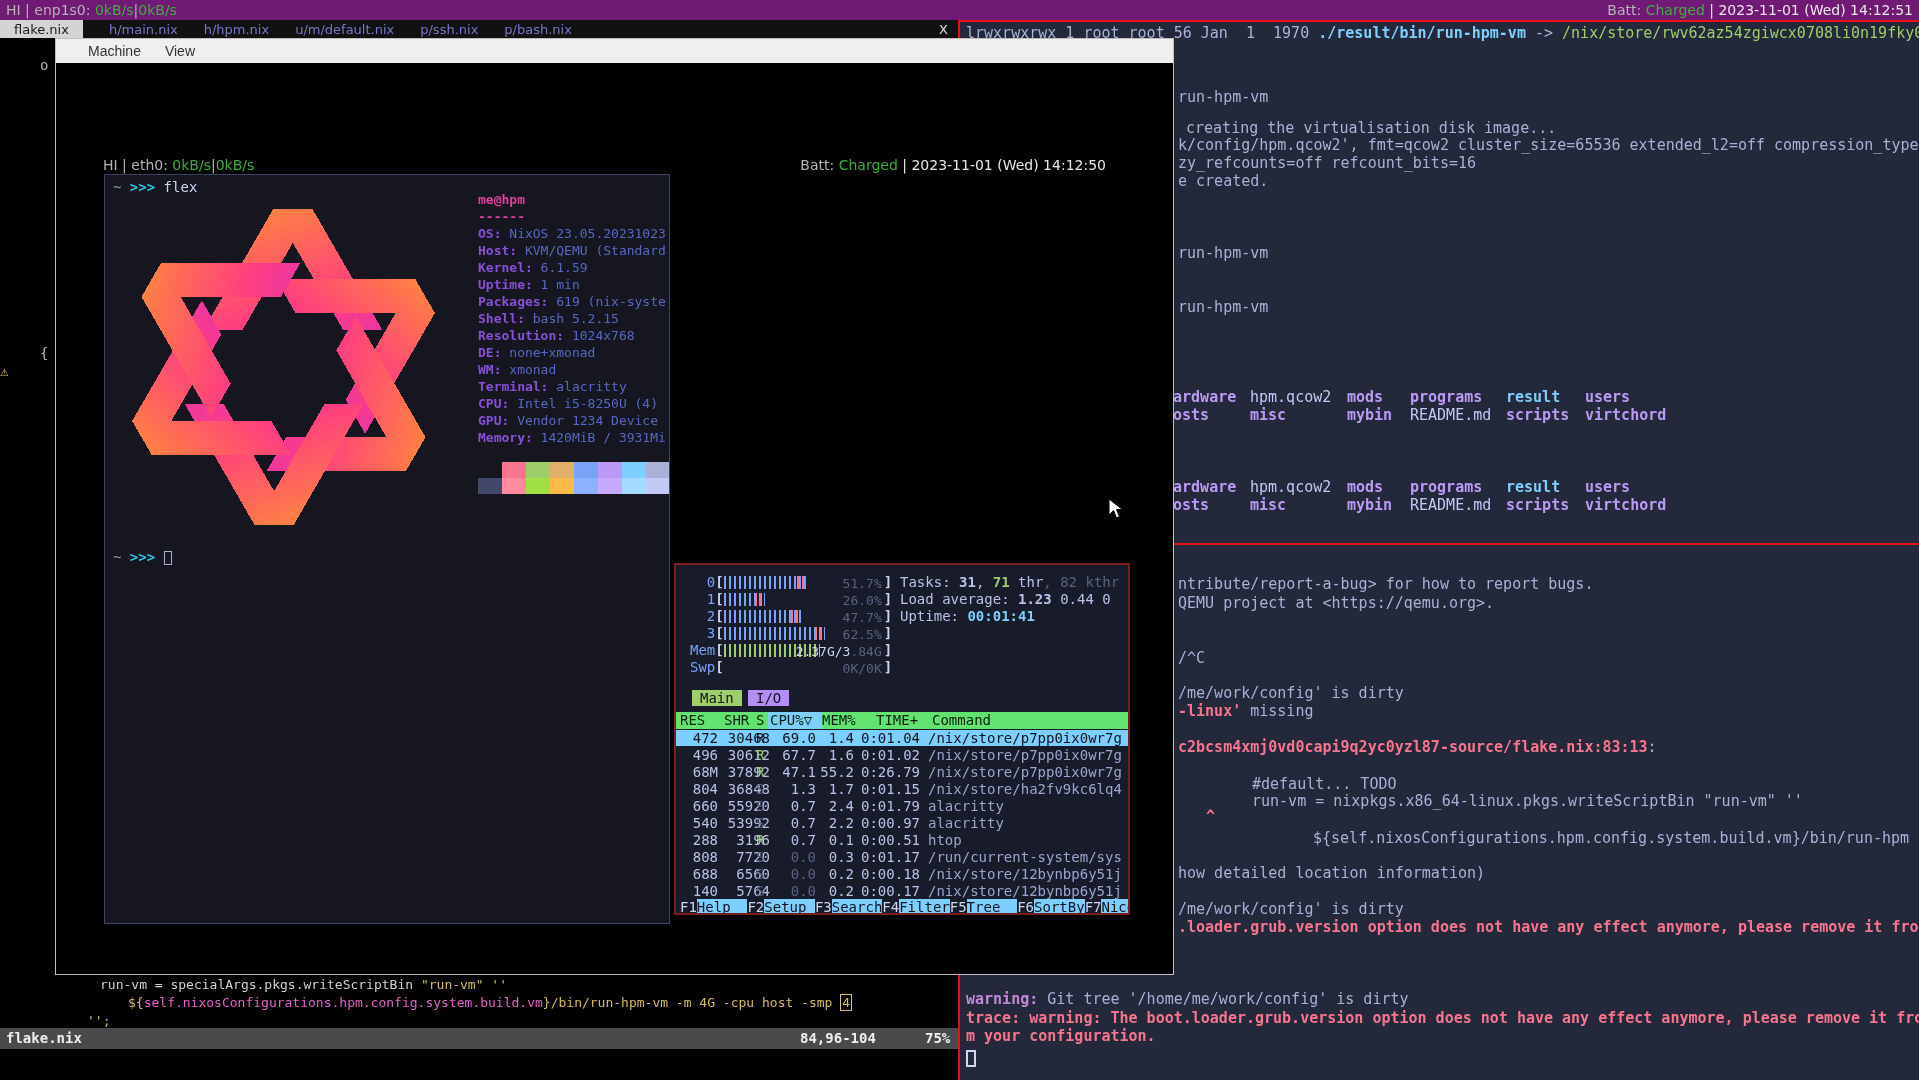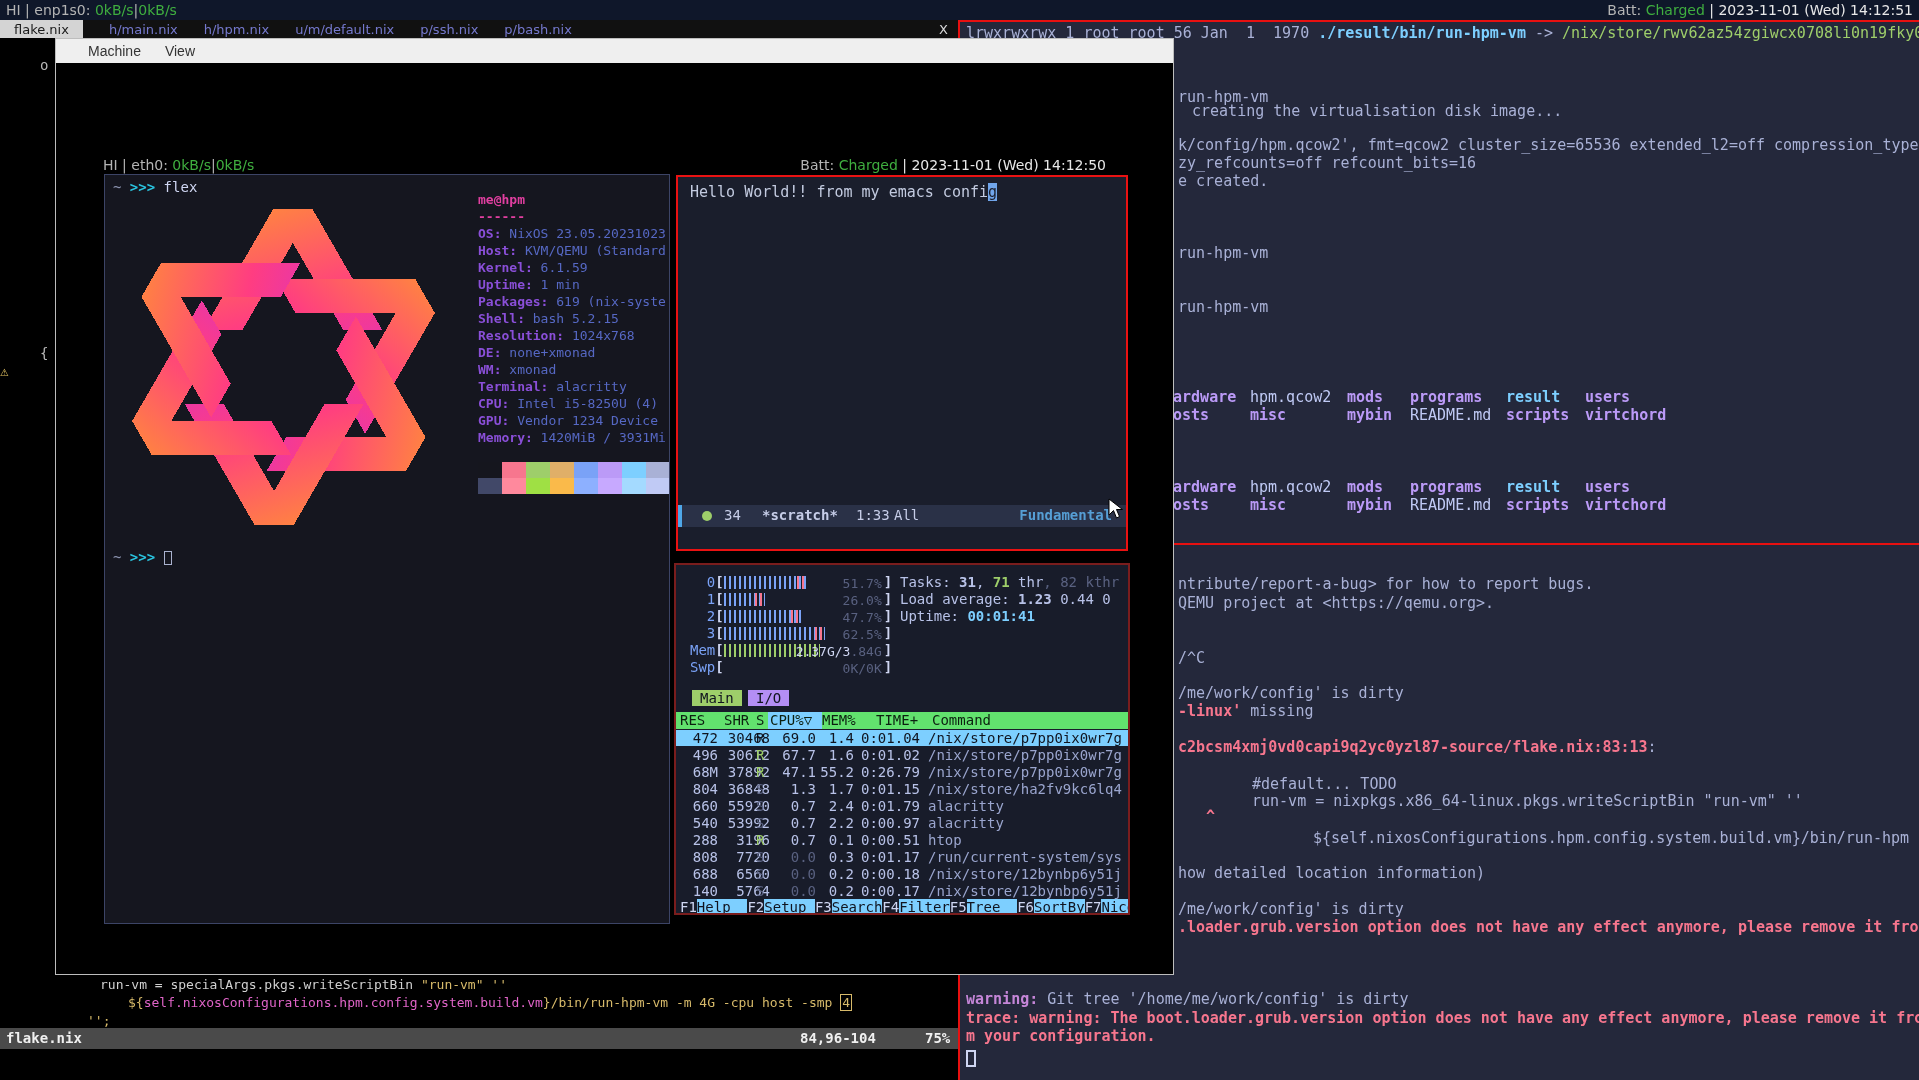--- a/index.html
+++ b/index.html
@@ -5,21 +5,21 @@
   * { margin:0; padding:0; box-sizing:border-box; }
   html,body { width:1919px; height:1080px; background:#000; overflow:hidden; }
   #root { position:relative; width:1919px; height:1080px; background:#000;
           font-family:"DejaVu Sans Mono", monospace; }
   .abs { position:absolute; }
   .pre { white-space:pre; }
   .mono { font-family:"DejaVu Sans Mono", monospace; }
   .sans { font-family:"DejaVu Sans", sans-serif; }
 
   
-  .host-bar { left:0; top:0; width:1919px; height:20px; background:#0f172a;
+  .host-bar { left:0; top:0; width:1919px; height:20px; background:#701a75;
               display:flex; justify-content:space-between; align-items:center;
               padding:0 6px; font-size:14px; color:#b4b4b4; }
   .green { color:#3fae3f; }
   .bar-date { color:#e8e8e8; }
 
   
   .tab-bar { left:0; top:20px; width:958px; height:18px; background:#111;
              display:flex; align-items:center; font-size:13px; color:#7579ce; }
   .tab-active { background:#d4d4d4; color:#1a1a1a; padding:0 14px; height:18px;
                 display:flex; align-items:center; }
@@ -157,21 +157,21 @@
     <div class="tab-close">X</div>
   </div>
 
   <div class="frag mono" style="left:40px; top:57px;">o</div>
   <div class="frag mono" style="left:40px; top:345px;">{</div>
   <div class="frag mono" style="left:0px; top:363px; color:#e0c060;">⚠</div>
 
   <div class="abs right-pane mono">
     <div class="rline" style="left:8px; top:4px;"><span>lrwxrwxrwx 1 root root 56 Jan  1  1970 </span><span class="c-link">./result/bin/run-hpm-vm</span><span> -&gt; </span><span class="c-green">/nix/store/rwv62az54zgiwcx0708li0n19fky0</span></div>
     <div class="rline" style="top:68px;">run-hpm-vm</div>
-    <div class="rline" style="left:228px; top:82px;margin-left:6px;">creating the virtualisation disk image...</div>
+    <div class="rline" style="left:228px; top:99px;">creating the virtualisation disk image...</div>
     <div class="rline" style="top:116px;">k/config/hpm.qcow2', fmt=qcow2 cluster_size=65536 extended_l2=off compression_type</div>
     <div class="rline" style="top:134px;">zy_refcounts=off refcount_bits=16</div>
     <div class="rline" style="top:152px;">e created.</div>
     <div class="rline" style="top:224px;">run-hpm-vm</div>
     <div class="rline" style="top:278px;">run-hpm-vm</div>
 
     <div>
       <span class="abs c-dir" style="left:206px; top:368px;">hardware</span>
       <span class="abs c-file" style="left:292px; top:368px;">hpm.qcow2</span>
       <span class="abs c-dir" style="left:389px; top:368px;">mods</span>
@@ -303,32 +303,20 @@
             <div class="swatch" style="background: rgb(250, 186, 74);"></div>
             <div class="swatch" style="background: rgb(141, 176, 255);"></div>
             <div class="swatch" style="background: rgb(199, 169, 255);"></div>
             <div class="swatch" style="background: rgb(164, 218, 255);"></div>
             <div class="swatch" style="background: rgb(192, 202, 245);"></div>
           </div>
 
         <div class="abs pre" style="left:8px; top:374px;"><span class="prompt-tilde">~</span><span class="prompt-arrows"> &gt;&gt;&gt; </span><span class="term-cursor"></span></div>
       </div>
 
-      <div class="emacs">
-        <div class="abs pre" style="left:12px; top:6px;"><span>Hello World!! from my emacs confi</span><span class="emacs-cursor">g</span></div>
-        <div class="modeline mono">
-          <div class="modeline-accent"></div>
-          <div class="mode-dot"></div>
-          <span class="abs" style="left:46px; top:2px;">34</span>
-          <span class="abs b" style="left:84px; top:2px;">*scratch*</span>
-          <span class="abs" style="left:178px; top:2px;">1:33</span>
-          <span class="abs" style="left:216px; top:2px;">All</span>
-          <span class="mode-name">Fundamental</span>
-        </div>
-      </div>
 
       <div class="htop">
 
         <div class="m-row" style="top:9px;"><span class="m-label">  0</span><span class="m-br">[</span><span class="m-track"><span class="m-fill" style="width:52%;"><i class="redtip"></i></span><span class="m-pct">51.7%</span></span><span class="m-br">]</span></div>
         <div class="m-row" style="top:26px;"><span class="m-label">  1</span><span class="m-br">[</span><span class="m-track"><span class="m-fill" style="width:26%;"><i class="redtip"></i></span><span class="m-pct">26.0%</span></span><span class="m-br">]</span></div>
         <div class="m-row" style="top:43px;"><span class="m-label">  2</span><span class="m-br">[</span><span class="m-track"><span class="m-fill" style="width:48%;"><i class="redtip"></i></span><span class="m-pct">47.7%</span></span><span class="m-br">]</span></div>
         <div class="m-row" style="top:60px;"><span class="m-label">  3</span><span class="m-br">[</span><span class="m-track"><span class="m-fill" style="width:63%;"><i class="redtip"></i></span><span class="m-pct">62.5%</span></span><span class="m-br">]</span></div>
         <div class="m-row" style="top:77px;"><span class="m-label">Mem</span><span class="m-br">[</span><span class="m-track"><span class="m-fill m-fill-mem" style="width:60%;"></span><span class="m-memtext"><span>2.37G/3</span><span class="dim">.84G</span></span></span><span class="m-br">]</span></div>
         <div class="m-row" style="top:94px;"><span class="m-label">Swp</span><span class="m-br">[</span><span class="m-track"><span class="m-pct">0K/0K</span></span><span class="m-br">]</span></div>
 

